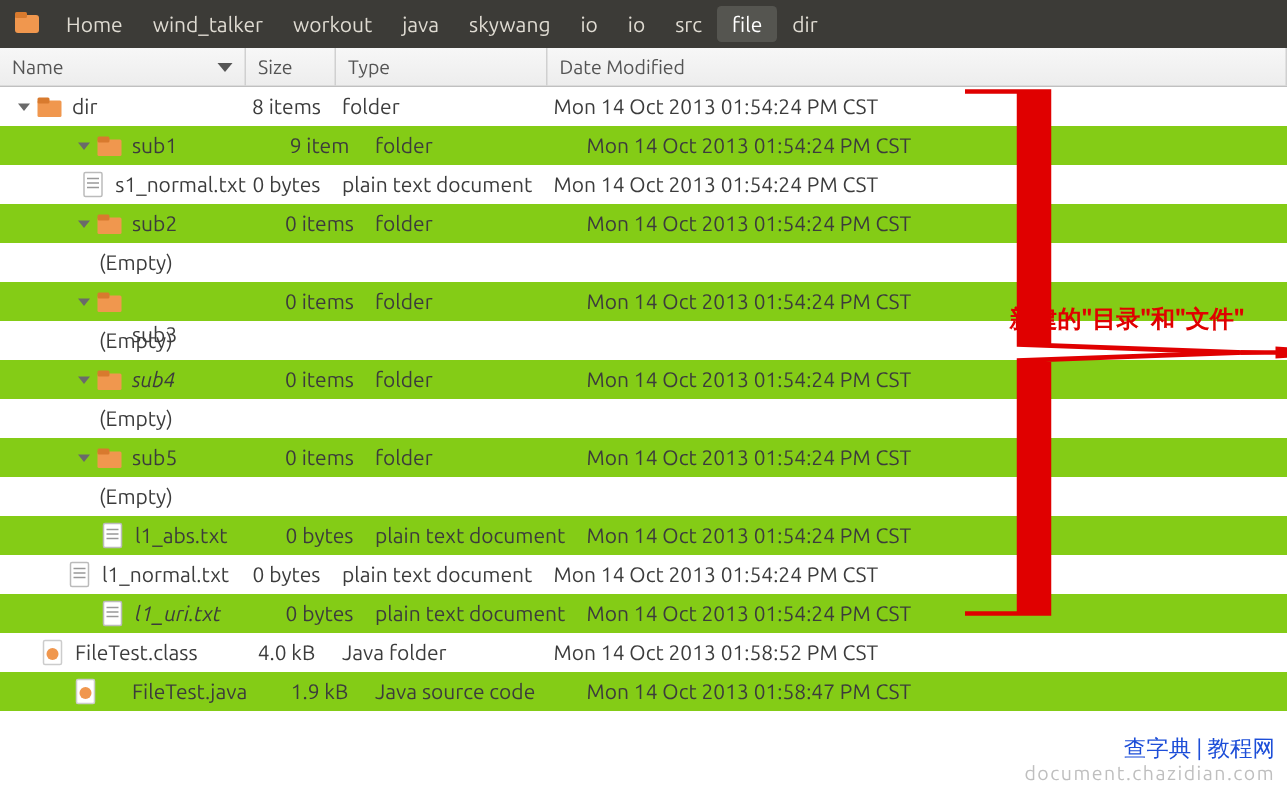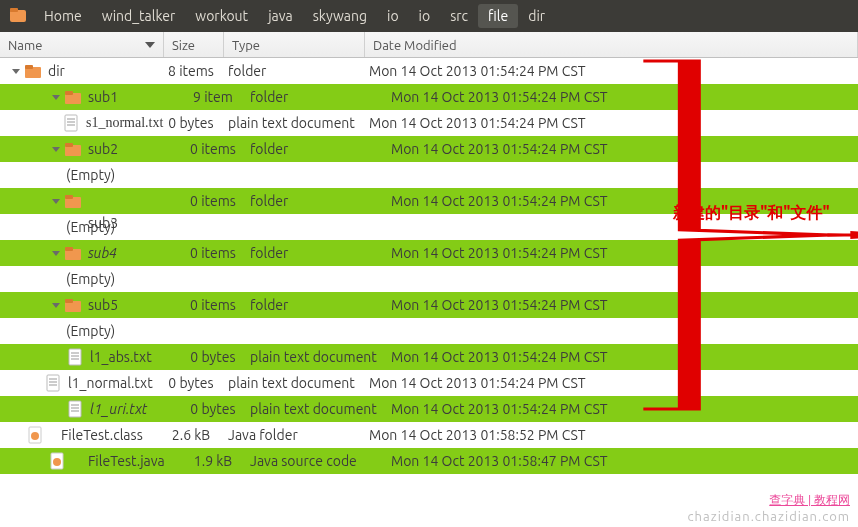--- a/index.html
+++ b/index.html
@@ -22,21 +22,21 @@
 .sizecell { width: 60px; text-align: center; padding-right: 6px; }
 .typecell { width: 141px; padding-left: 4px; }
 .datecell { flex: 1; padding-left: 4px; }
 .exp { width: 12px; height: 12px; cursor: pointer; display: flex; align-items: center; justify-content: center; }
 .exp svg { display: block; }
 .folder-icon, .file-icon, .java-icon { width: 18px; height: 18px; flex-shrink: 0; }
 .spacer { display: inline-block; }
 .annot { position: absolute; top: 55px; left: 628px; width: 230px; height: 360px; pointer-events: none; }
 .annot-text { position: absolute; top: 203px; left: 673px; color: #e00000; font-size: 16px; font-weight: bold; white-space: nowrap; }
 .watermark { position: absolute; bottom: 4px; right: 8px; color: #bfbfbf; font-size: 13px; letter-spacing: 1px; }
-.watermark2 { position: absolute; bottom: 18px; right: 8px; color: #ec4899; font-size: 12px; text-decoration: underline; }
+.watermark2 { position: absolute; bottom: 18px; right: 8px; color: #1d4ed8; font-size: 15px; }
 </style>
 </head>
 <body>
 
 <div class="toolbar">
   <svg class="toolbar-icon" viewBox="0 0 20 20">
       <rect x="2" y="4" width="16" height="12" rx="2" fill="#f0974e"></rect>
       <rect x="2" y="2" width="8" height="4" rx="1" fill="#d87a2e"></rect>
     </svg>
   <div id="crumbs" style="display:flex;align-items:center;">
@@ -109,21 +109,21 @@
     <div class="row">
       <div class="namecell">
         <span class="spacer" style="width: 44px;"></span>
         <span class="spacer" style="width: 14px;"></span>
         <svg class="file-icon" viewBox="0 0 18 18">
           <rect x="3" y="1" width="12" height="16" rx="1" fill="#fff" stroke="#bbb"></rect>
           <line x1="5" y1="5" x2="13" y2="5" stroke="#999"></line>
           <line x1="5" y1="8" x2="13" y2="8" stroke="#999"></line>
           <line x1="5" y1="11" x2="13" y2="11" stroke="#999"></line>
         </svg>
-        <span style="margin-left: 4px; font-family: Liberation Serif, serif;">s1_normal.txt</span>
+        <span style="margin-left: 4px;">s1_normal.txt</span>
       </div>
       <div class="sizecell">0 bytes</div>
       <div class="typecell">plain text document</div>
       <div class="datecell">Mon 14 Oct 2013 01:54:24 PM CST</div>
     </div>
     <div class="row alt">
       <div class="namecell">
         <span class="spacer" style="width: 26px;"></span>
         <span class="exp">
           <svg viewBox="0 0 12 12">
@@ -283,23 +283,23 @@
       <div class="datecell">Mon 14 Oct 2013 01:54:24 PM CST</div>
     </div>
     <div class="row">
       <div class="namecell">
         <span class="spacer" style="width: 8px;"></span>
         <span class="spacer" style="width: 14px;"></span>
         <svg class="java-icon" viewBox="0 0 18 18">
           <rect x="3" y="1" width="12" height="16" rx="1" fill="#fff" stroke="#ccc"></rect>
           <circle cx="9" cy="10" r="4" fill="#f0974e"></circle>
         </svg>
-        <span style="margin-left: 15px;">FileTest.class</span>
-      </div>
-      <div class="sizecell">2.6 kB</div>
+        <span style="margin-left: 4px;">FileTest.class</span>
+      </div>
+      <div class="sizecell">4.0 kB</div>
       <div class="typecell">Java folder</div>
       <div class="datecell">Mon 14 Oct 2013 01:58:52 PM CST</div>
     </div>
     <div class="row alt">
       <div class="namecell">
         <span class="spacer" style="width: 8px;"></span>
         <span class="spacer" style="width: 14px;"></span>
         <svg class="java-icon" viewBox="0 0 18 18">
           <rect x="3" y="1" width="12" height="16" rx="1" fill="#fff" stroke="#ccc"></rect>
           <circle cx="9" cy="10" r="4" fill="#f0974e"></circle>
@@ -313,13 +313,13 @@
   </div>
 
 <svg class="annot" viewBox="0 0 30 360" preserveAspectRatio="none">
   <path d="M 2 6 L 8 6 L 8 175 L 26 180 L 8 185 L 8 354 L 2 354" fill="none" stroke="#e00000" stroke-width="3"></path>
   <path d="M 26 180 L 36 180" stroke="#e00000" stroke-width="3"></path>
   <path d="M 36 180 L 29 176 L 29 184 Z" fill="#e00000"></path>
 </svg>
 <div class="annot-text">新建的"目录"和"文件"</div>
 
 <div class="watermark2">查字典 | 教程网</div>
-<div class="watermark">chazidian.chazidian.com</div>
+<div class="watermark">document.chazidian.com</div>
 
 </body></html>

